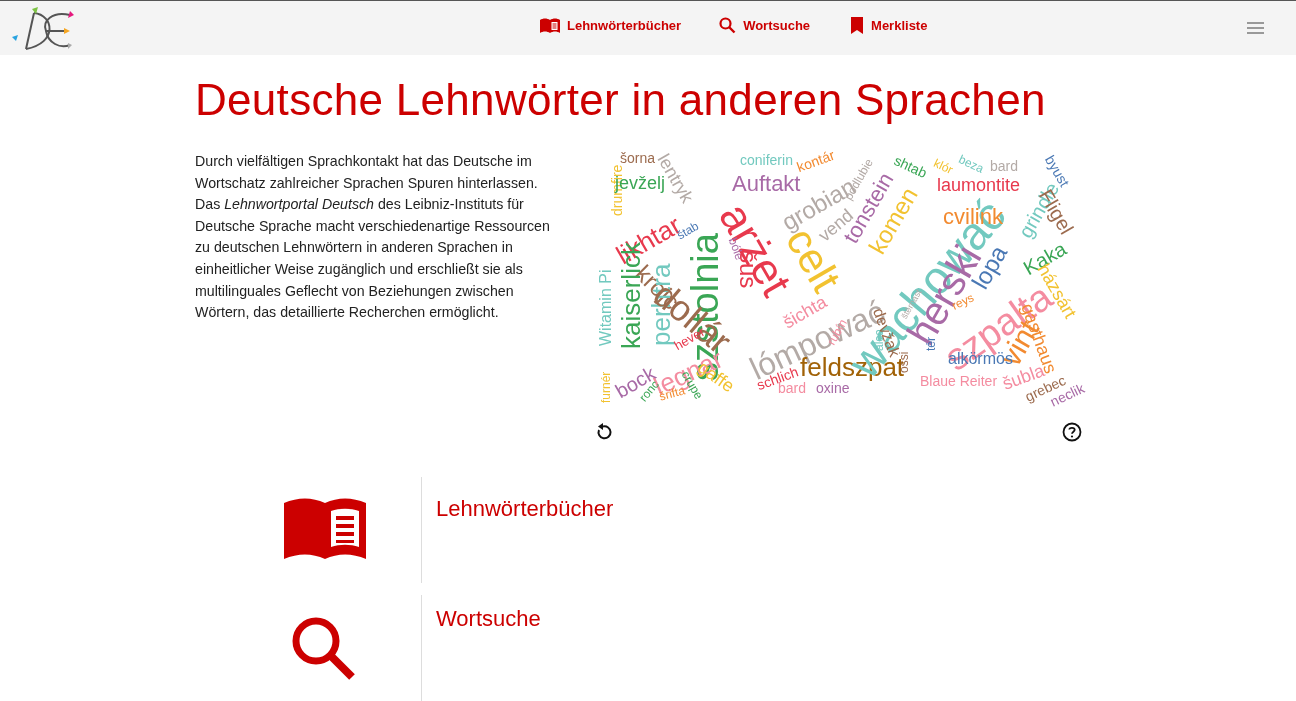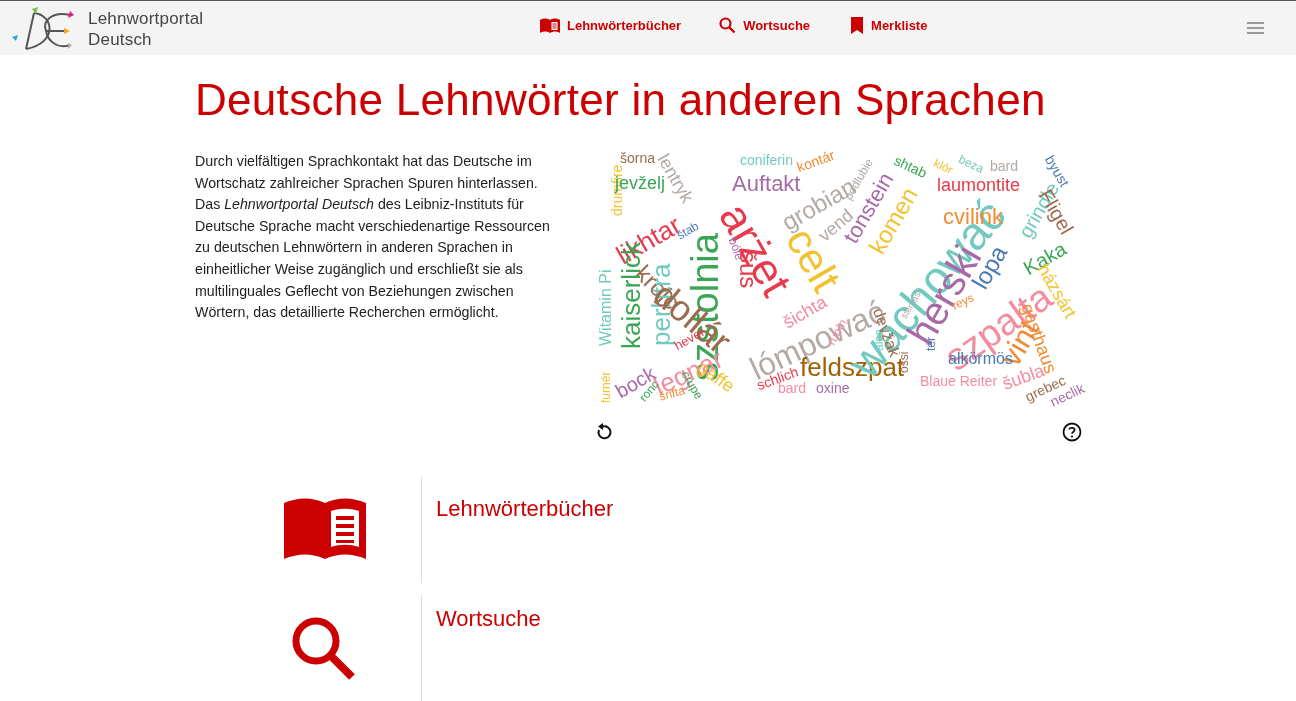--- a/index.html
+++ b/index.html
@@ -46,24 +46,20 @@
     <path d="M18 46 L26 10" stroke="#555" stroke-width="2" fill="none"></path>
     <path d="M26 10 C46 12 50 40 18 46" stroke="#555" stroke-width="2" fill="none"></path>
     <path d="M62 12 C44 8 34 18 38 28 C40 40 52 46 62 42" stroke="#555" stroke-width="2" fill="none"></path>
     <path d="M38 28 L56 28" stroke="#555" stroke-width="2"></path>
     <polygon points="24,6 30,4 28,11" fill="#7cc242"></polygon>
     <polygon points="62,8 66,12 60,15" fill="#e5197e"></polygon>
     <polygon points="56,25 62,28 56,31" fill="#f5a623"></polygon>
     <polygon points="60,40 64,42 60,46" fill="#aaa"></polygon>
     <polygon points="4,34 10,32 8,38" fill="#29a3e0"></polygon>
   </svg>
-  <div class="logo-text">
-    <div>Lehnwortportal</div>
-    <div>Deutsch</div>
-  </div>
 
   <nav class="nav">
     <a class="nav-item i1">
       <svg width="20" height="16" viewBox="0 0 20 16">
         <path d="M0 2 C3 0 7 0 10 2 C13 0 17 0 20 2 L20 15 C17 13 13 13 10 15 C7 13 3 13 0 15 Z" fill="#cc0000"></path>
         <rect x="11.5" y="4" width="6" height="8" fill="#fff"></rect>
         <rect x="12.5" y="5.5" width="4" height="1" fill="#cc0000"></rect>
         <rect x="12.5" y="7.5" width="4" height="1" fill="#cc0000"></rect>
         <rect x="12.5" y="9.5" width="4" height="1" fill="#cc0000"></rect>
       </svg>

